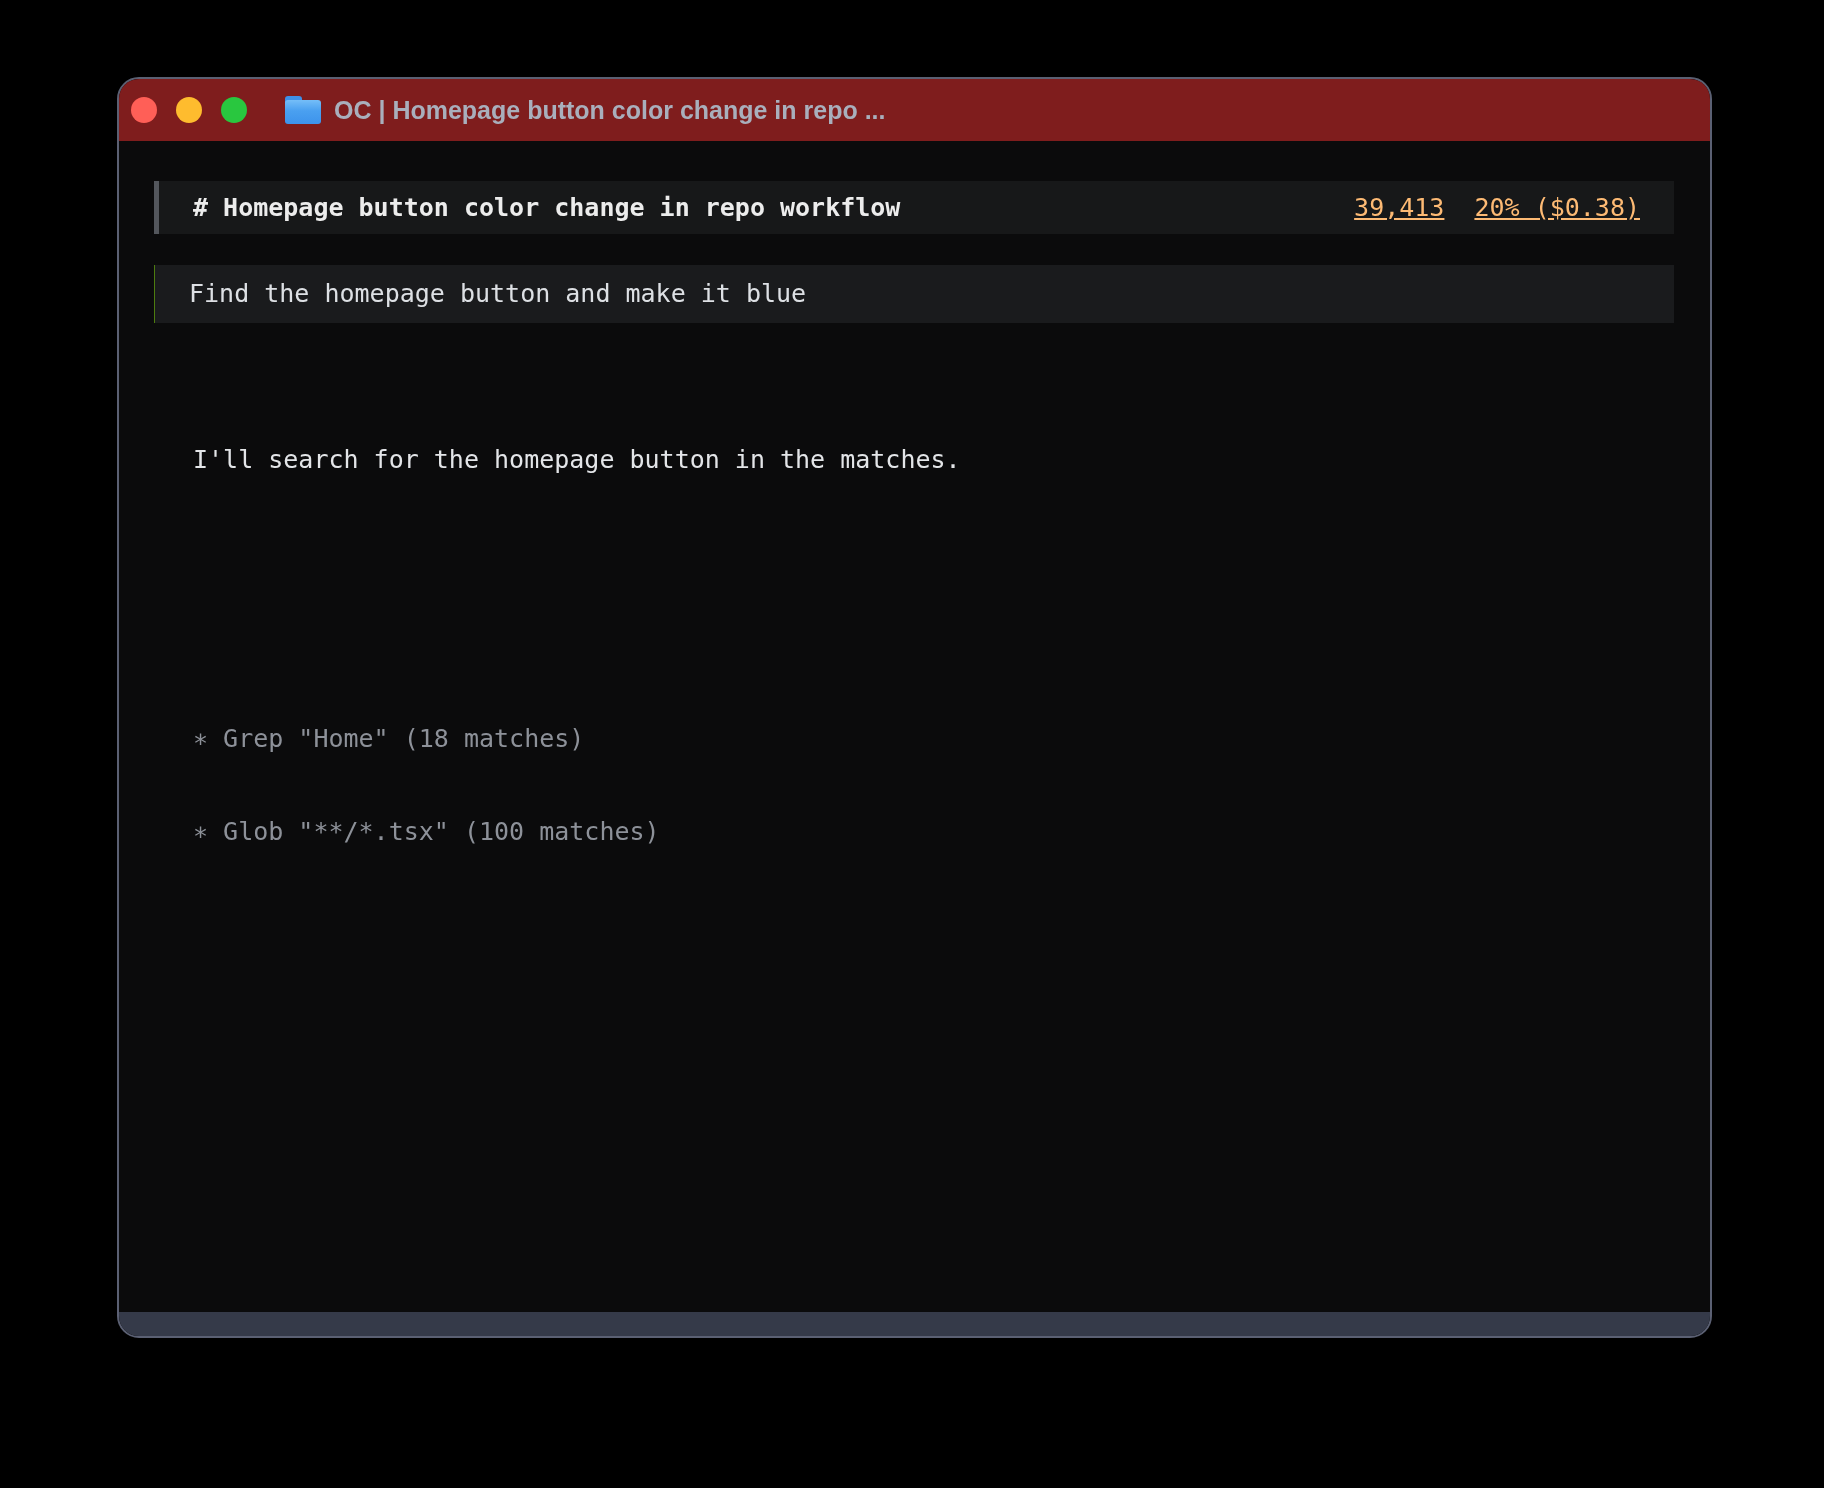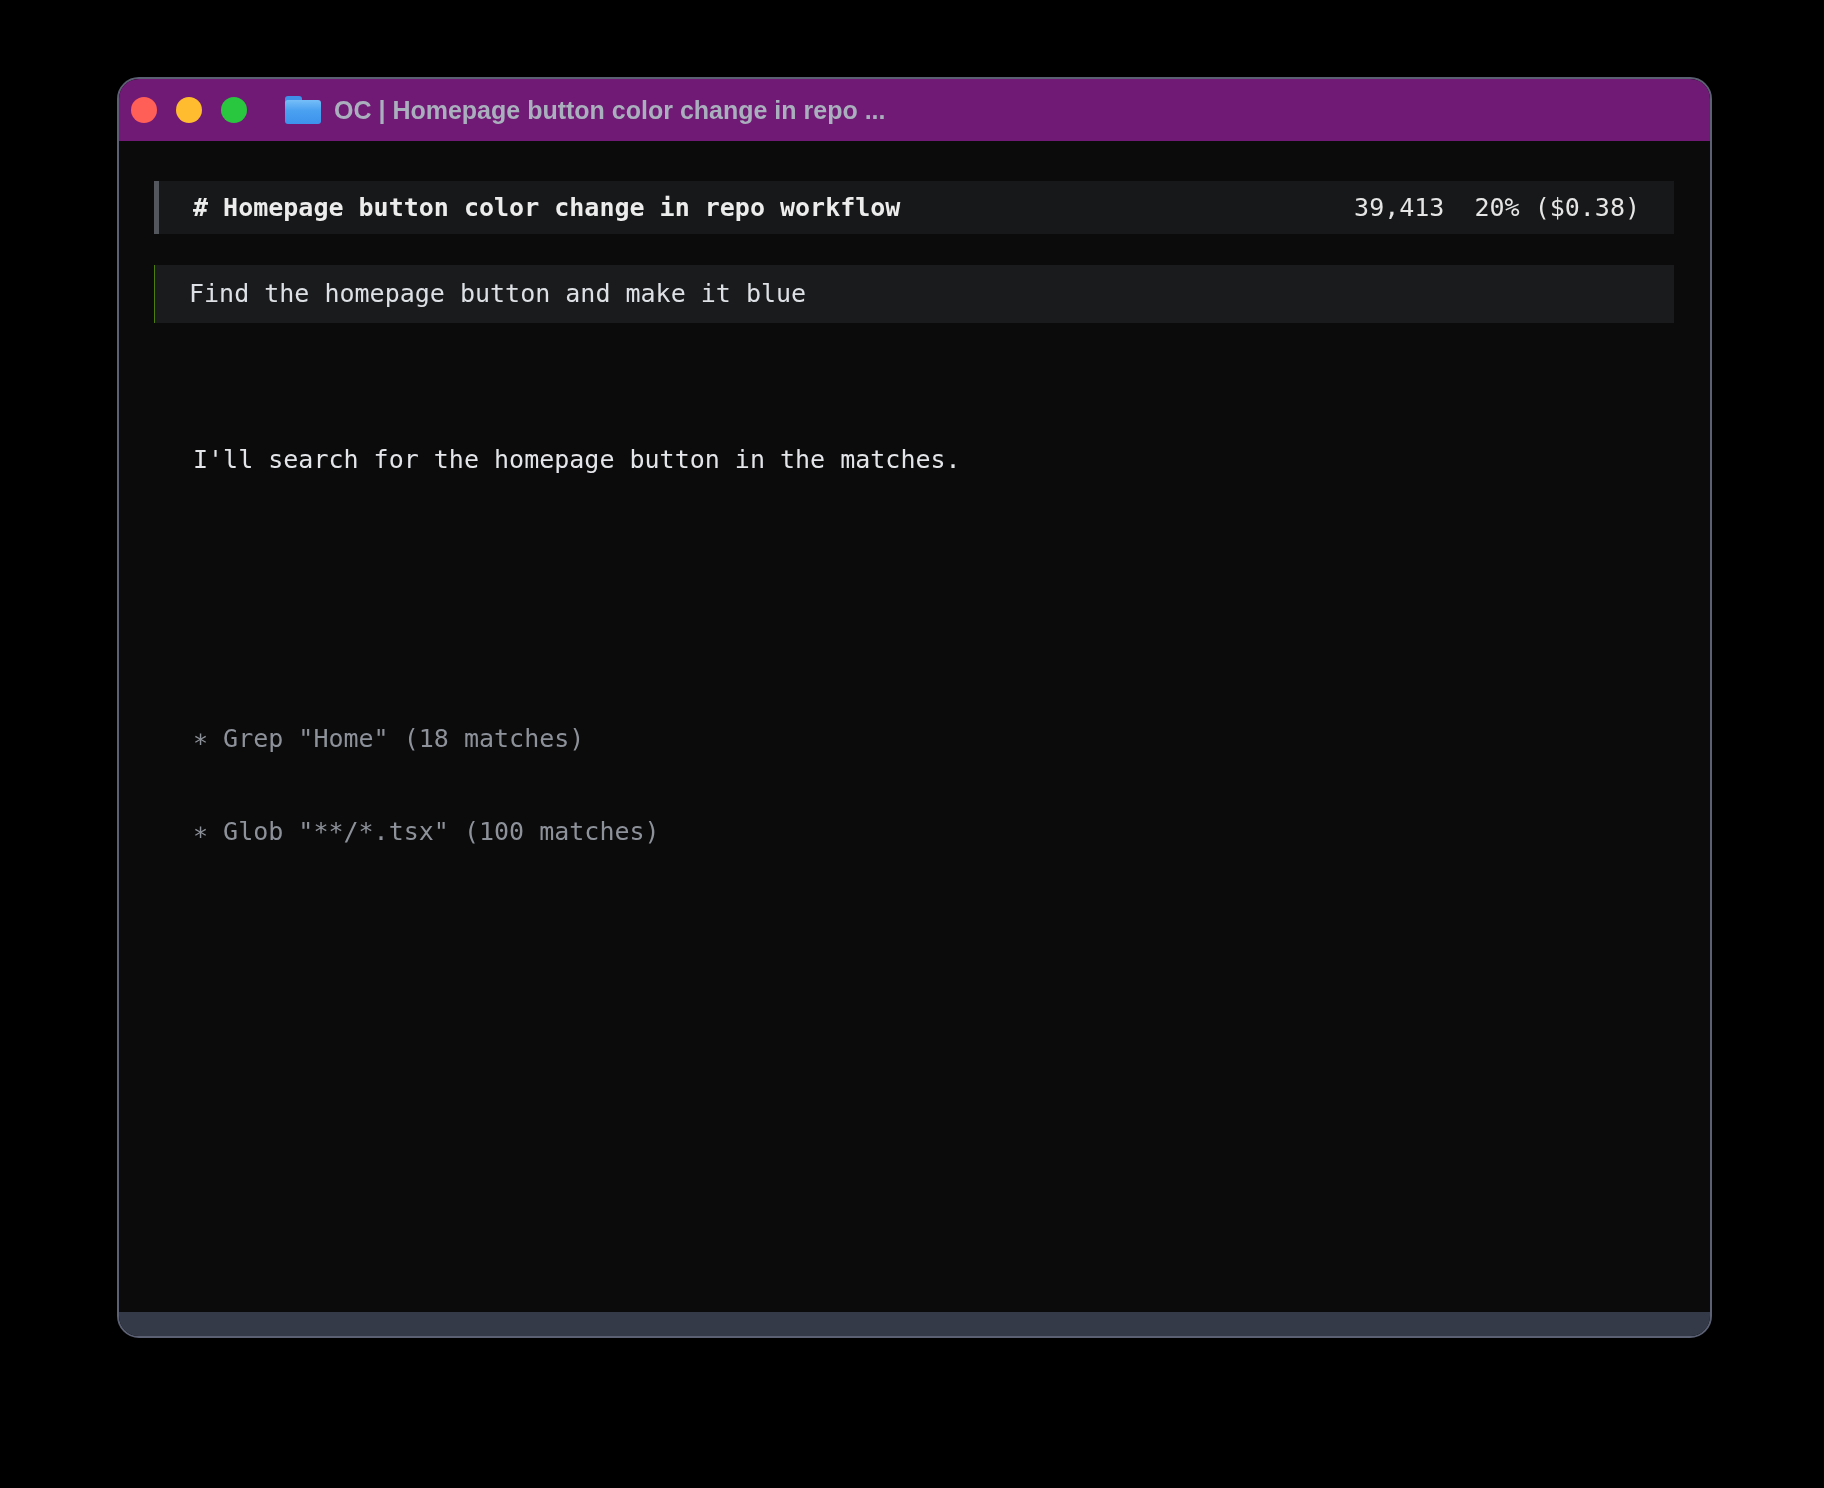--- a/index.html
+++ b/index.html
@@ -7,21 +7,21 @@
   body { position:relative; font-family:"DejaVu Sans Mono", monospace; }
 
   .window {
     position:absolute; left:117px; top:77px; width:1595px; height:1261px;
     border-radius:22px; border:2px solid #5b6073; background:#0b0b0c;
     display:flex; flex-direction:column; overflow:hidden;
   }
 
   
   .titlebar {
-    height:62px; background:#701a75; flex:none;
+    height:62px; background:#7f1d1d; flex:none;
     display:flex; align-items:center; padding:0 20px 0 12px;
   }
   .tl { width:26px; height:26px; border-radius:50%; margin-right:19px; flex:none; }
   .tl-close { background:#ff5f57; }
   .tl-min   { background:#febc2e; }
   .tl-zoom  { background:#29c73f; }
   .folder { width:36px; height:28px; position:relative; margin:0 13px 0 19px; flex:none; }
   .folder .tab  { position:absolute; top:0; left:0; width:17px; height:9px; background:#3e90e8; border-radius:3px 3px 0 0; }
   .folder .body { position:absolute; top:4px; left:0; width:36px; height:24px; border-radius:3px;
                   background:linear-gradient(180deg,#75bef8 0%,#4aa0f0 45%,#3d93ec 100%); }
@@ -33,21 +33,21 @@
   
   .content {
     flex:1; background:#0b0b0c; padding:40px 36px 0 35px;
     font-size:25px; line-height:31px; color:#e3e5e8;
     display:flex; flex-direction:column; overflow:hidden; white-space:pre-wrap;
   }
   .box { border-left:5px solid #53565c; background:#171819; padding:0 34px;gap:20px; }
 
   .session-header { height:82px; display:flex; align-items:center; justify-content:space-between; }
   .session-title { font-weight:bold; color:#ececec; white-space:nowrap; }
-  .session-stats { color:#e5e5e5; display:flex; white-space:nowrap; }
+  .session-stats { color:#fdba74; display:flex; white-space:nowrap;text-decoration:underline; }
   .session-stats .tokens { margin-right:30px; }
 
   .user-box {
     margin-top:31px; height:90px; display:flex; align-items:center;
     background:#1a1b1d; border-left:1px solid #4d7c0f; color:#dde0e4; padding:0 34px;
   }
 
   .messages { padding-left:39px; margin-top:28px; }
   .messages > div + div { margin-top:31px; }
   .gray { color:#8d9199; }

